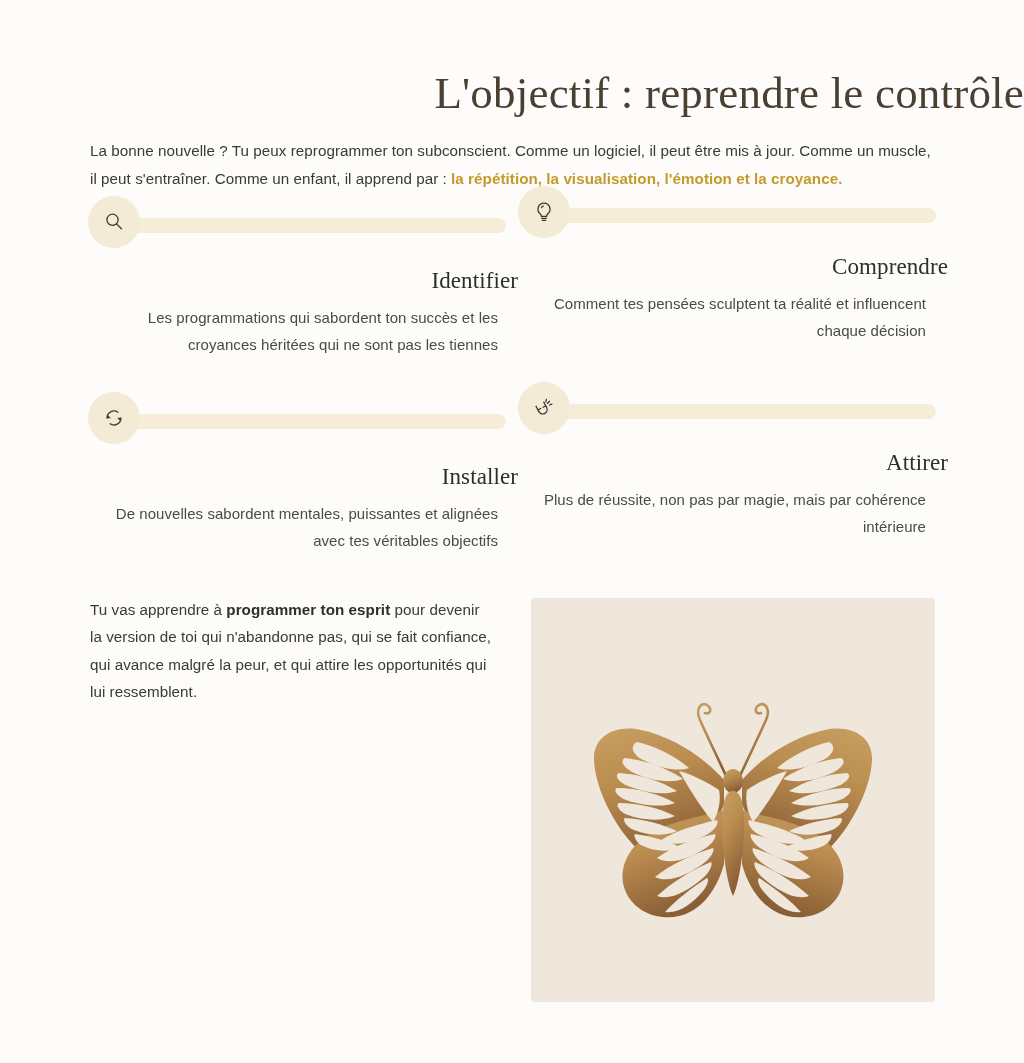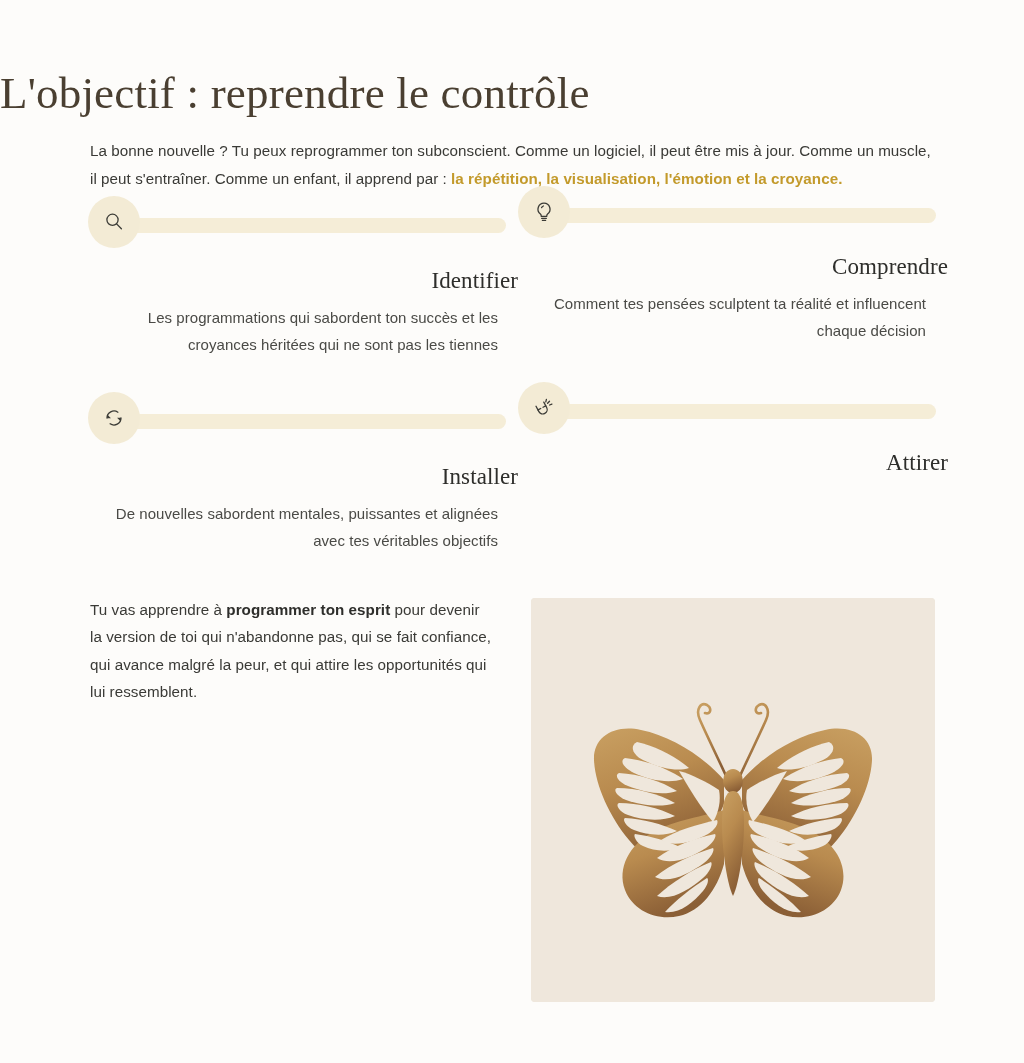--- a/index.html
+++ b/index.html
@@ -21,21 +21,21 @@
     width: 1024px;
     height: 1063px;
   }
 
   
   .page-title {
     position: absolute;
     top: 36px;
     left: 0;
     width: 1024px;
-    text-align: left;
+    text-align: right;
     font-family: "Liberation Serif", "DejaVu Serif", serif;
     font-size: 45px;
     font-weight: 400;
     color: #4A3F31;
     letter-spacing: 0.2px;
     line-height: 1.2;
     white-space: nowrap;
   }
 
   
@@ -234,20 +234,21 @@
                 <path d="M12.3 11.6h3.1"></path>
               </g>
               <path d="M15.6 7.3l1.9-2.0"></path>
               <path d="M17.6 9.0l2.3-0.9"></path>
               <path d="M13.8 5.9l0.6-2.5"></path>
             </svg>
           </span>
         </div>
       </div>
       <div class="step-title">Attirer</div>
+      <div class="step-desc">Plus de réussite, non pas par magie, mais par cohérence intérieure</div>
     </div>
 
   </div>
 
   <div class="bottom-text">
     <p><span>Tu vas apprendre à </span><strong>programmer ton esprit</strong><span> pour devenir la version de toi qui n'abandonne pas, qui se fait confiance, qui avance malgré la peur, et qui attire les opportunités qui lui ressemblent.</span></p>
   </div>
 
   <div class="image-panel">
     <span>

